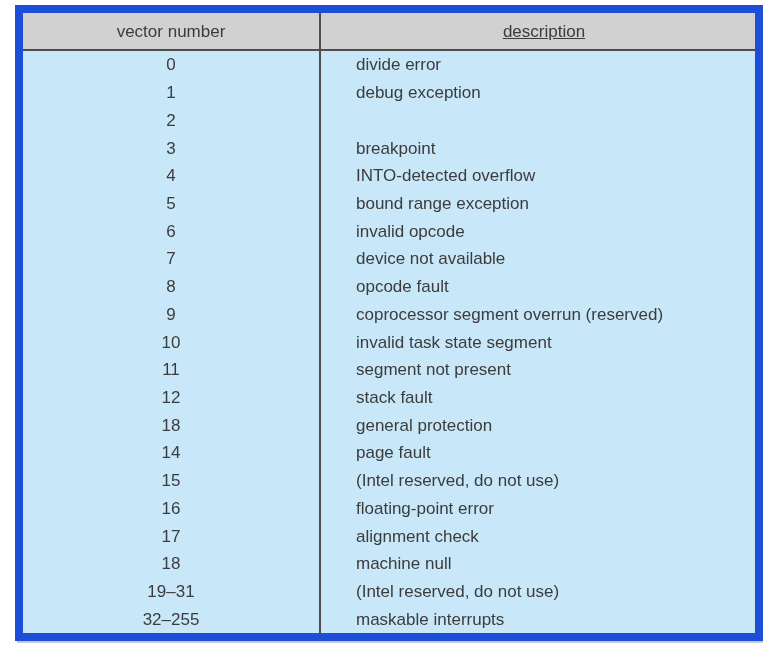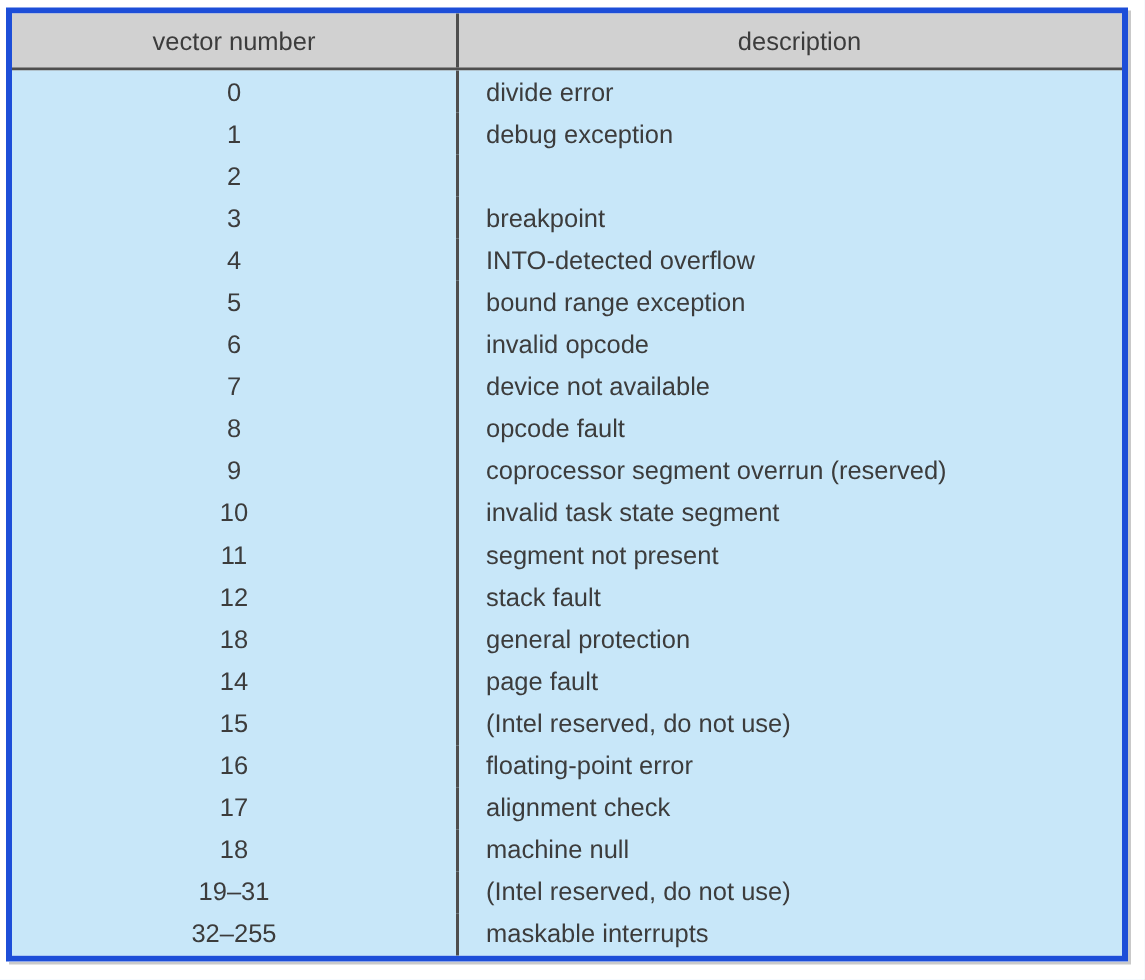--- a/index.html
+++ b/index.html
@@ -11,25 +11,25 @@
     position: relative;
     width: 763px;
     height: 653px;
     background: #ffffff;
     font-family: "Liberation Sans", "DejaVu Sans", sans-serif;
     color: #3c3c3c;
     overflow: hidden;
   }
   .tbl {
     position: absolute;
-    left: 4px;
+    left: 15px;
     top: 5px;
     width: 748px;
     height: 636px;
-    border: 4px solid #1d4ed8;
+    border: 8px solid #1d4ed8;
     box-shadow: 2px 2px 0 0 #c9c9c9;
     display: flex;
     flex-direction: column;
     box-sizing: border-box;
   }
   .row {
     display: flex;
     width: 100%;
   }
   .header-row {
@@ -58,25 +58,26 @@
   .col-num {
     width: 298px;
     flex: 0 0 298px;
     border-right: 2px solid #4e4e4e;
     justify-content: center;
     text-align: center;
   }
   .col-desc {
     flex: 1 1 auto;
     justify-content: flex-start;
-    padding-left: 18px;
+    padding-left: 35px;
   }
   .header-row .col-desc {
     justify-content: center;
     padding-left: 12px;
+    text-decoration: underline;
   }
 </style>
 </head>
 <body>
 
 <div class="page">
   <div class="tbl">
     <div class="row header-row">
       <div class="cell col-num">vector number</div>
       <div class="cell col-desc">description</div>

